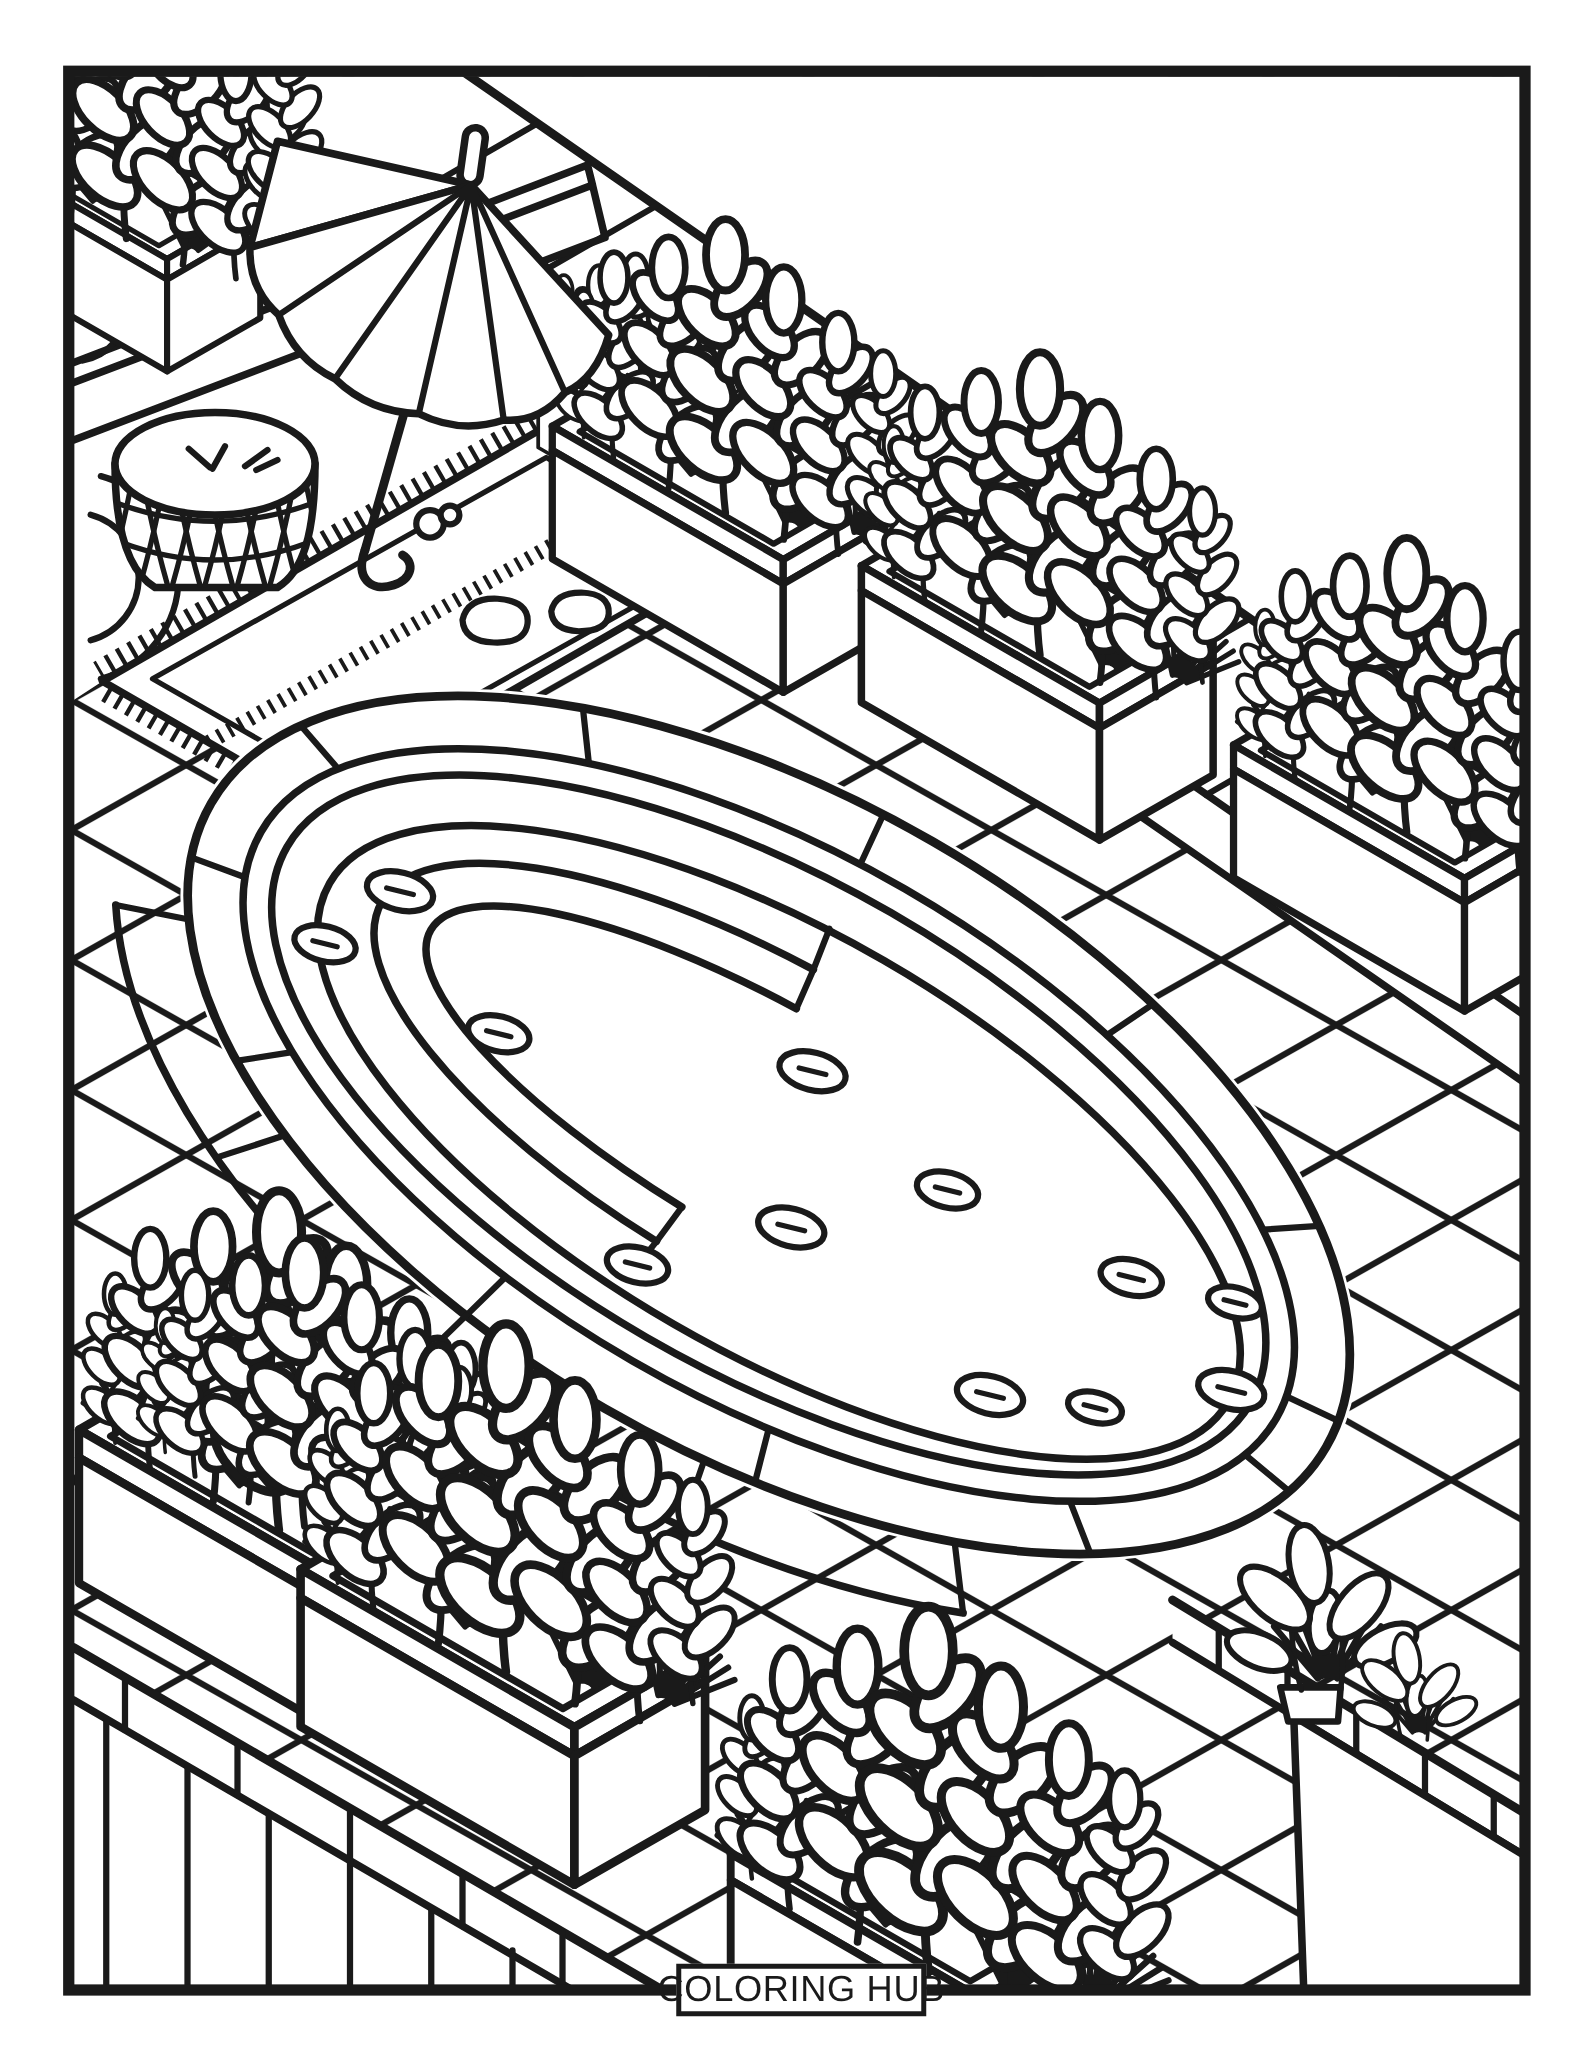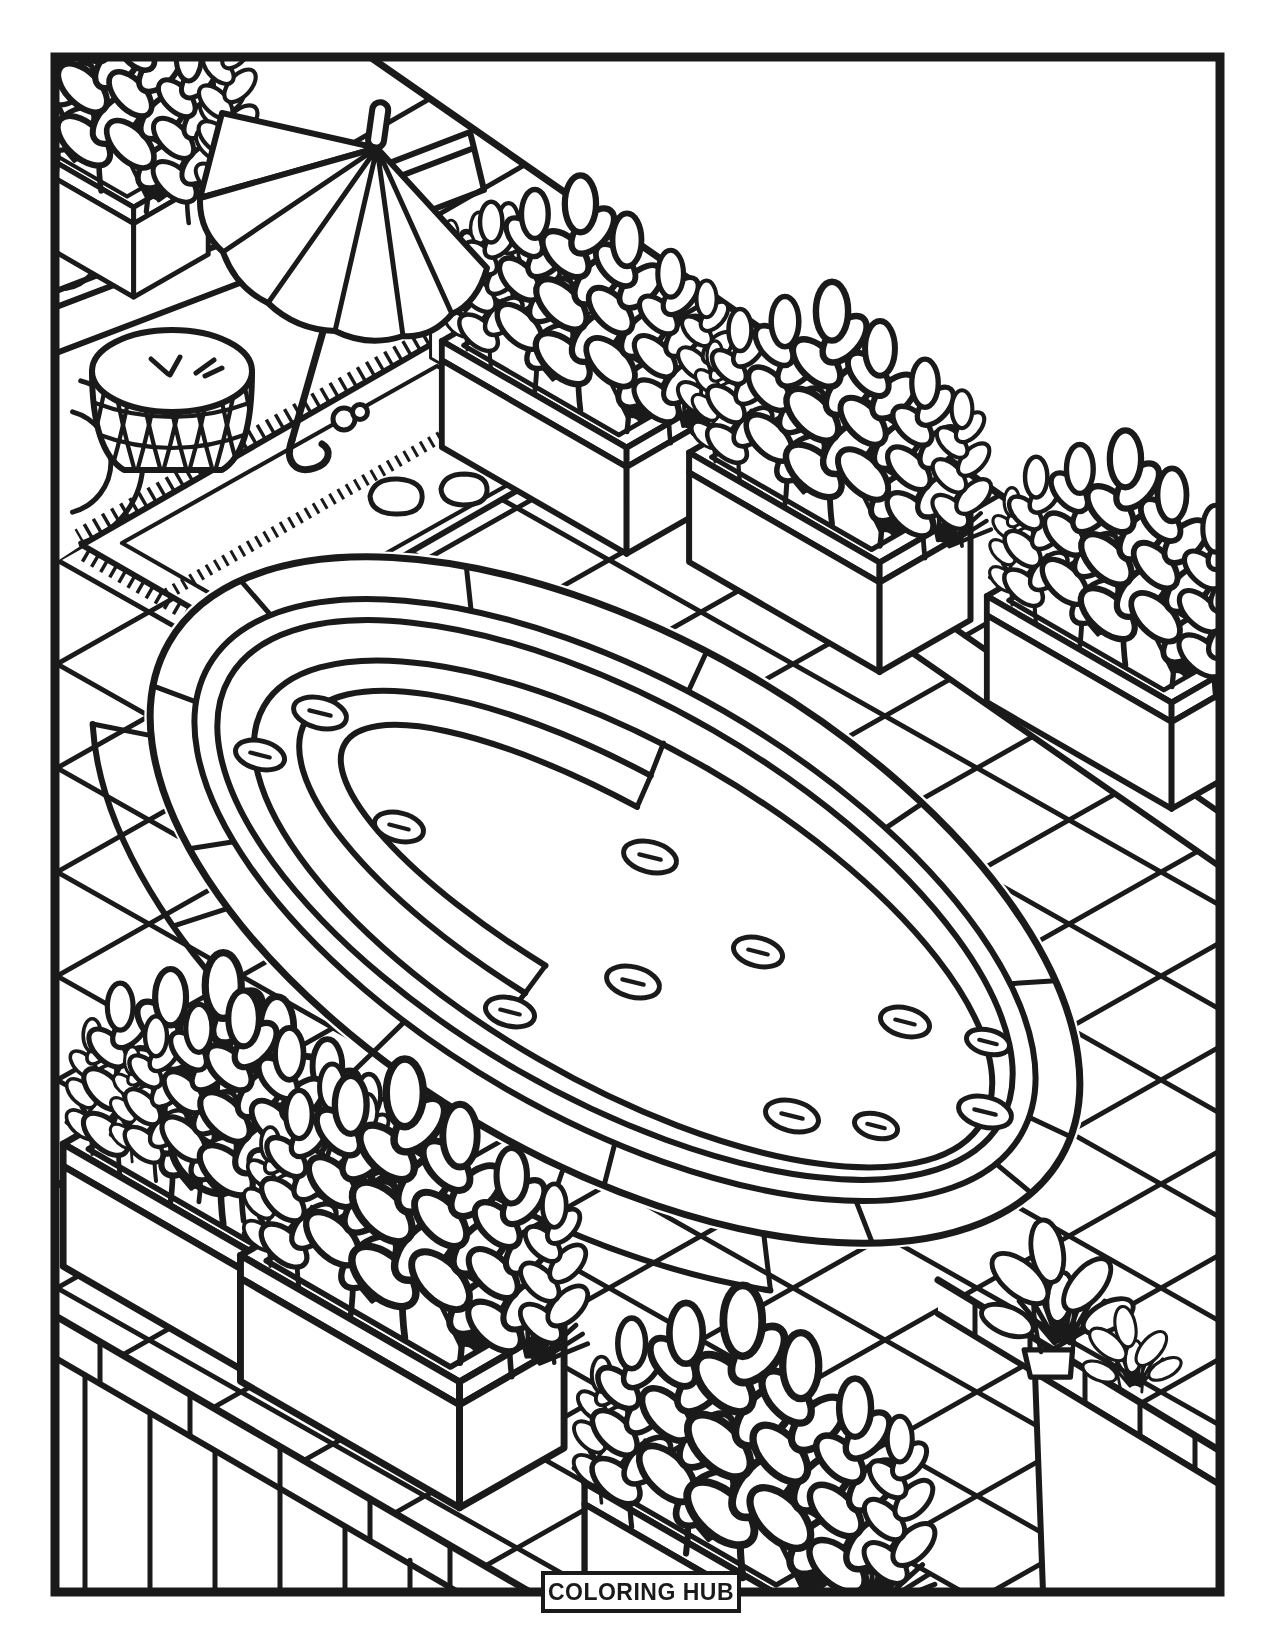--- a/index.html
+++ b/index.html
@@ -13,21 +13,21 @@
   .ln5 {fill:none;stroke:var(--ink);stroke-width:5;stroke-linecap:round;stroke-linejoin:round;}
   .ln7 {fill:none;stroke:var(--ink);stroke-width:7;stroke-linecap:round;stroke-linejoin:round;}
   .w   {fill:var(--paper);stroke:none;}
   .wl  {fill:var(--paper);stroke:var(--ink);stroke-width:6;stroke-linejoin:round;}
   .wl5 {fill:var(--paper);stroke:var(--ink);stroke-width:5;stroke-linejoin:round;}
   .leaf{fill:var(--paper);stroke:var(--ink);stroke-width:4.6;}
   .fringe{fill:none;stroke:var(--ink);stroke-width:17;stroke-dasharray:3.5 7;}
   .fringe2{fill:none;stroke:var(--ink);stroke-width:12;stroke-dasharray:3 6.5;}
   .footer-label{position:absolute;left:541px;top:1571px;width:192px;height:34px;
       background:var(--paper);border:4px solid var(--ink);display:flex;align-items:center;
-      justify-content:center;font-size:23px;font-weight:700;letter-spacing:.5px;color:var(--ink);
+      justify-content:center;font-size:29px;font-weight:400;letter-spacing:.5px;color:var(--ink);
       z-index:5;white-space:nowrap;}
 </style>
 </head>
 <body>
 
 <div class="canvas">
 <svg width="1275" height="1650" viewBox="0 0 1275 1650">
   <defs>
     <clipPath id="frameClip">
           <rect x="59" y="61" width="1157" height="1527"></rect>

